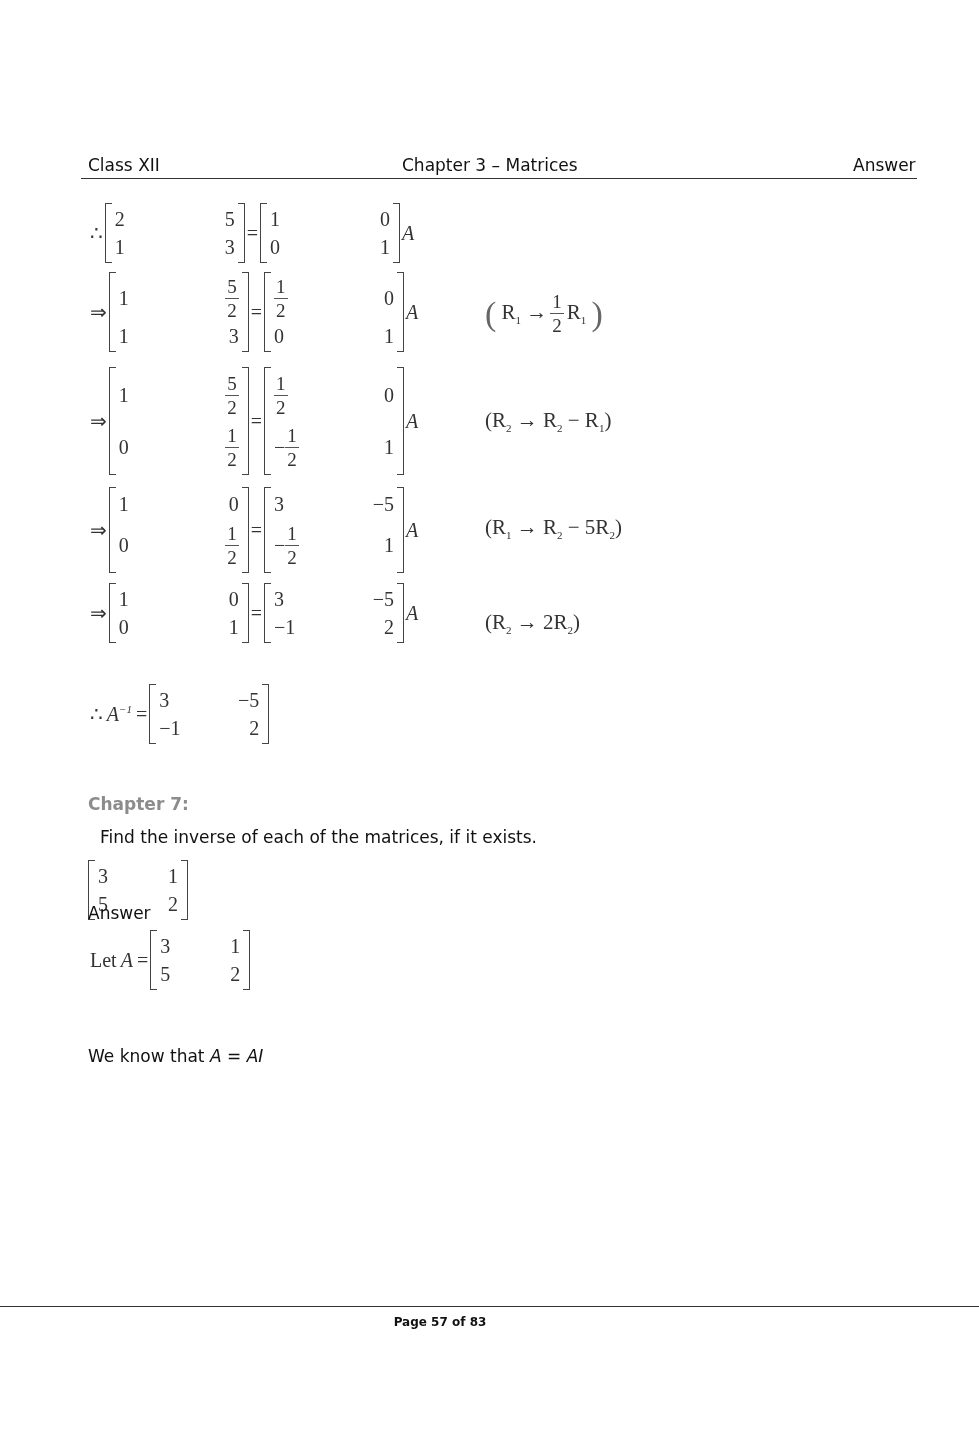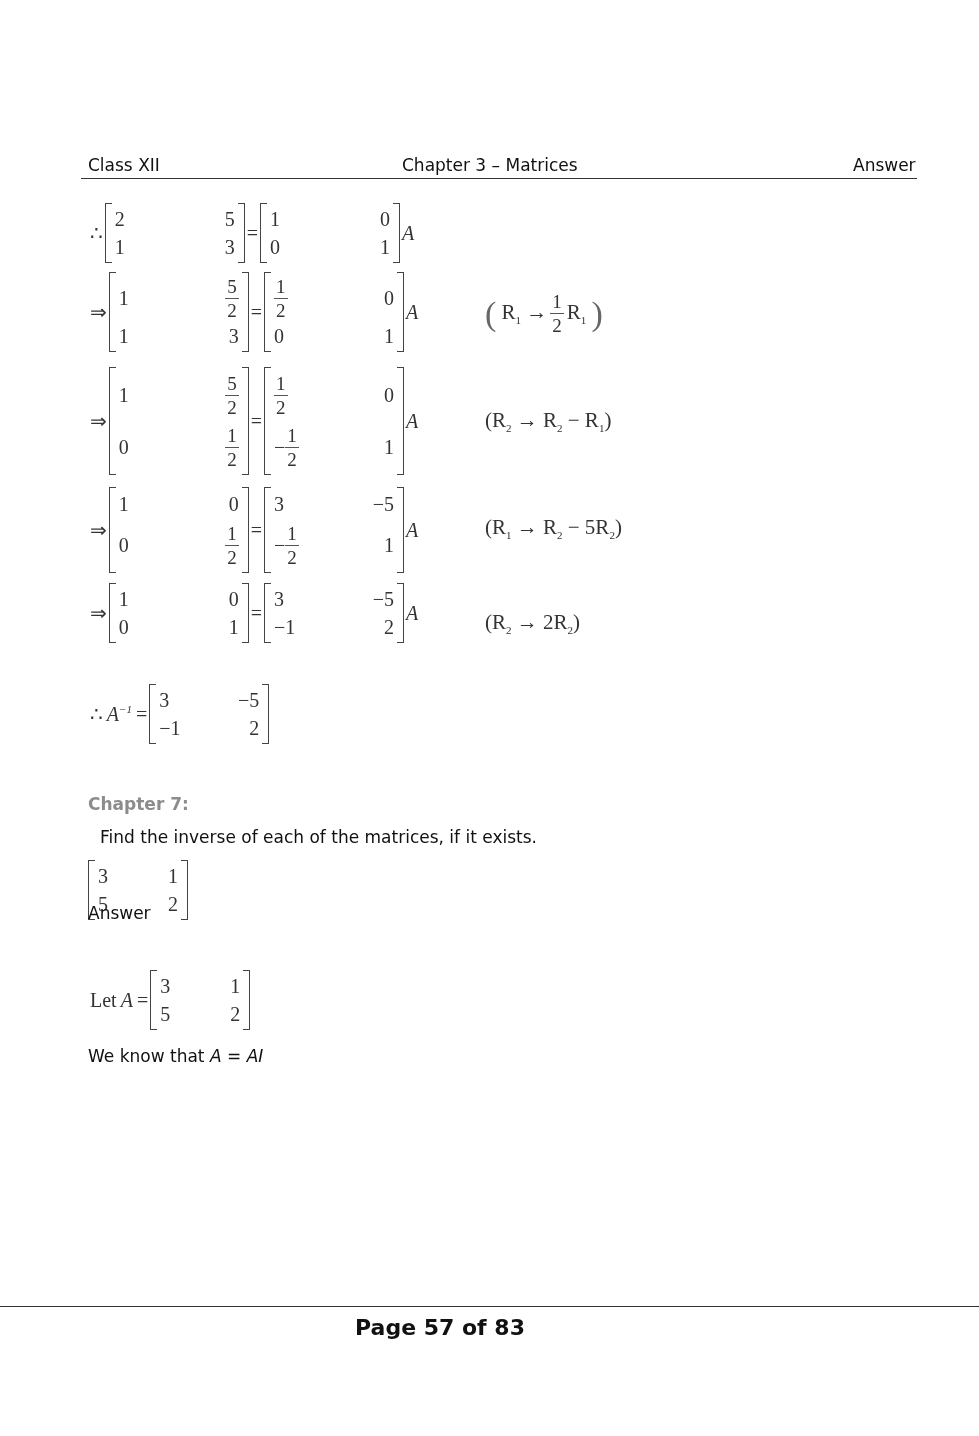--- a/index.html
+++ b/index.html
@@ -2,21 +2,21 @@
 <html><head>
 <meta charset="utf-8">
 <style>
   html, body { margin:0; padding:0; background:#fff; }
   body { width:979px; height:1436px; position:relative; overflow:hidden; color:#111; }
   .sans { font-family:"DejaVu Sans", sans-serif; }
   .abs { position:absolute; }
   .hdr { font-size:17px; top:155px; color:#111; }
   .rule-top { left:81px; top:178px; width:836px; height:0; border-top:1.5px solid #333; }
   .rule-bot { left:0; top:1306px; width:979px; height:0; border-top:1.5px solid #333; }
-  .footer { top:1315px; left:0; width:880px; text-align:center; font-weight:bold; font-size:22px; }
+  .footer { top:1315px; left:0; width:880px; text-align:center; font-weight:bold; font-size:12px; }
 
   
   .mrow { position:absolute; left:88px; display:flex; align-items:center; font-family:"Liberation Serif", serif; font-size:20px; color:#333; }
   .sym { display:inline-block; padding:0 2px; }
   .mat { position:relative; display:inline-grid; grid-template-columns: auto auto; column-gap:0; padding:2px 4px; }
   .mat::before, .mat::after { content:""; position:absolute; top:0; bottom:0; width:6px; border:1.5px solid #444; }
   .mat::before { left:0; border-right:none; }
   .mat::after { right:0; border-left:none; }
   .cell { display:flex; align-items:center; min-height:28px; }
   .c0 { justify-content:flex-start; padding-left:6px; width:60px; }
@@ -202,21 +202,21 @@
   <span class="mat">
     <span class="cell c0" style="width:40px;">3</span>
     <span class="cell c1" style="width:40px;">1</span>
     <span class="cell c0" style="width:40px;">5</span>
     <span class="cell c1" style="width:40px;">2</span>
   </span>
 </div>
 
 <div class="abs sans body-text" style="left:88px; top:903px;">Answer</div>
 
-<div class="mrow" style="top:970px;">
+<div class="mrow" style="top:930px;">
   <span class="sym">Let</span>
   <span class="sym ital">A</span>
   <span class="sym">=</span>
   <span class="mat">
     <span class="cell c0" style="width:40px;">3</span>
     <span class="cell c1" style="width:40px;">1</span>
     <span class="cell c0" style="width:40px;">5</span>
     <span class="cell c1" style="width:40px;">2</span>
   </span>
 </div>

